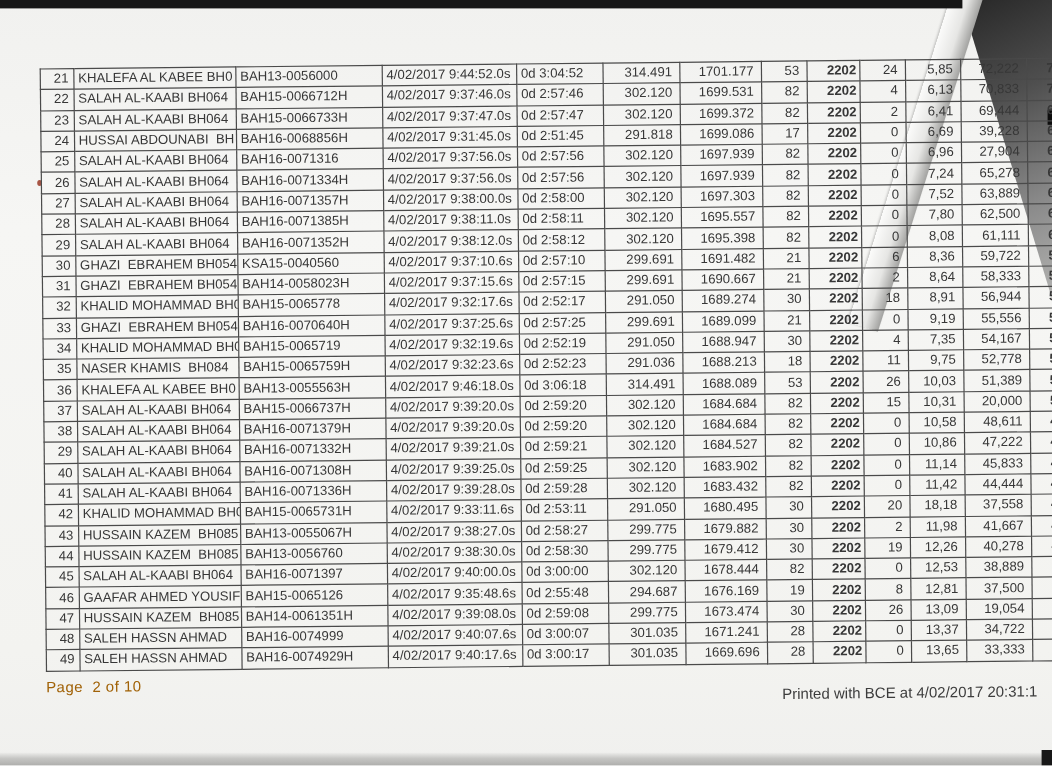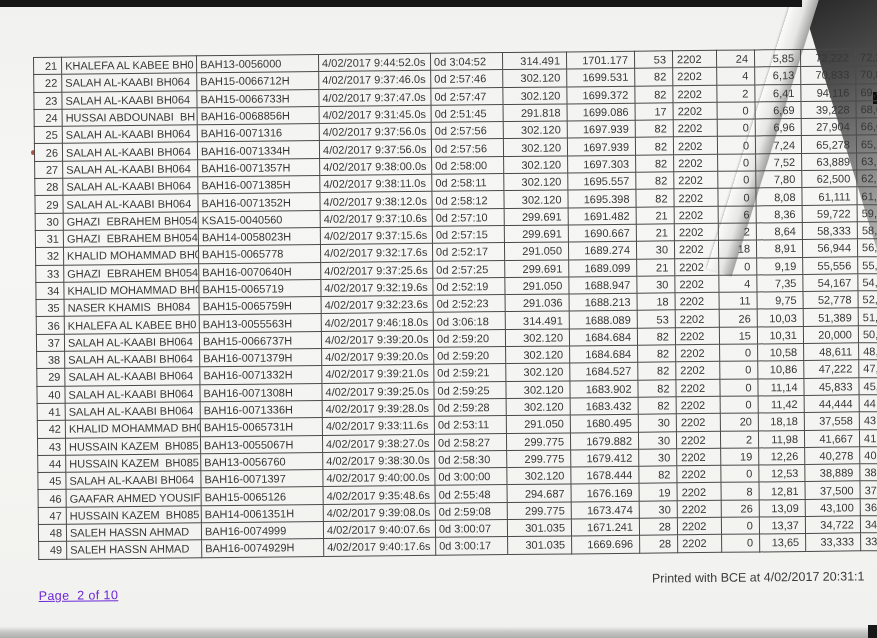--- a/index.html
+++ b/index.html
@@ -47,23 +47,23 @@
   col.c9{width:44px}col.c10{width:38px}col.c11{width:46px}col.c12{width:55px}col.c13{width:60px}
   
   table.scan td:nth-child(1){text-align:right;padding-right:4px;}
   table.scan td:nth-child(6),
   table.scan td:nth-child(7),
   table.scan td:nth-child(8),
   table.scan td:nth-child(10),
   table.scan td:nth-child(11),
   table.scan td:nth-child(12){text-align:right;padding-right:6px;}
   table.scan td:nth-child(9),
-  table.scan td:nth-child(13){text-align:left;padding-left:4px;}
-
-  .page-note{position:absolute;left:0;top:532px;font-size:12.5px;color:#6d28d9;letter-spacing:.4px;white-space:pre;text-decoration:underline;}
+  table.scan td:nth-child(13){text-align:left;padding-left:16px;font-weight:bold;}
+
+  .page-note{position:absolute;left:0;top:509px;font-size:12.5px;color:#a16207;letter-spacing:.4px;white-space:pre;}
   .printed-note{position:absolute;left:560px;top:521px;width:266px;text-align:right;font-size:12.5px;color:#3c3c3c;white-space:pre;}
 </style>
 </head>
 <body>
 
 <div class="corner-dark"></div>
 <div class="corner-band"></div>
 <div class="top-bar"></div>
 <div class="edge-notch"></div>
 <div class="bottom-strip"></div>
@@ -123,21 +123,21 @@
           <td>SALAH AL-KAABI BH064</td>
           <td>BAH15-0066733H</td>
           <td>4/02/2017 9:37:47.0s</td>
           <td>0d 2:57:47</td>
           <td>302.120</td>
           <td>1699.372</td>
           <td>82</td>
           <td>2202</td>
           <td>2</td>
           <td>6,41</td>
-          <td>94,116</td>
+          <td>69,444</td>
           <td>69,4</td>
         </tr>
         <tr>
           <td>24</td>
           <td>HUSSAI ABDOUNABI  BH</td>
           <td>BAH16-0068856H</td>
           <td>4/02/2017 9:31:45.0s</td>
           <td>0d 2:51:45</td>
           <td>291.818</td>
           <td>1699.086</td>
@@ -483,21 +483,21 @@
           <td>HUSSAIN KAZEM  BH085</td>
           <td>BAH14-0061351H</td>
           <td>4/02/2017 9:39:08.0s</td>
           <td>0d 2:59:08</td>
           <td>299.775</td>
           <td>1673.474</td>
           <td>30</td>
           <td>2202</td>
           <td>26</td>
           <td>13,09</td>
-          <td>43,100</td>
+          <td>19,054</td>
           <td>36,1</td>
         </tr>
         <tr>
           <td>48</td>
           <td>SALEH HASSN AHMAD</td>
           <td>BAH16-0074999</td>
           <td>4/02/2017 9:40:07.6s</td>
           <td>0d 3:00:07</td>
           <td>301.035</td>
           <td>1671.241</td>

